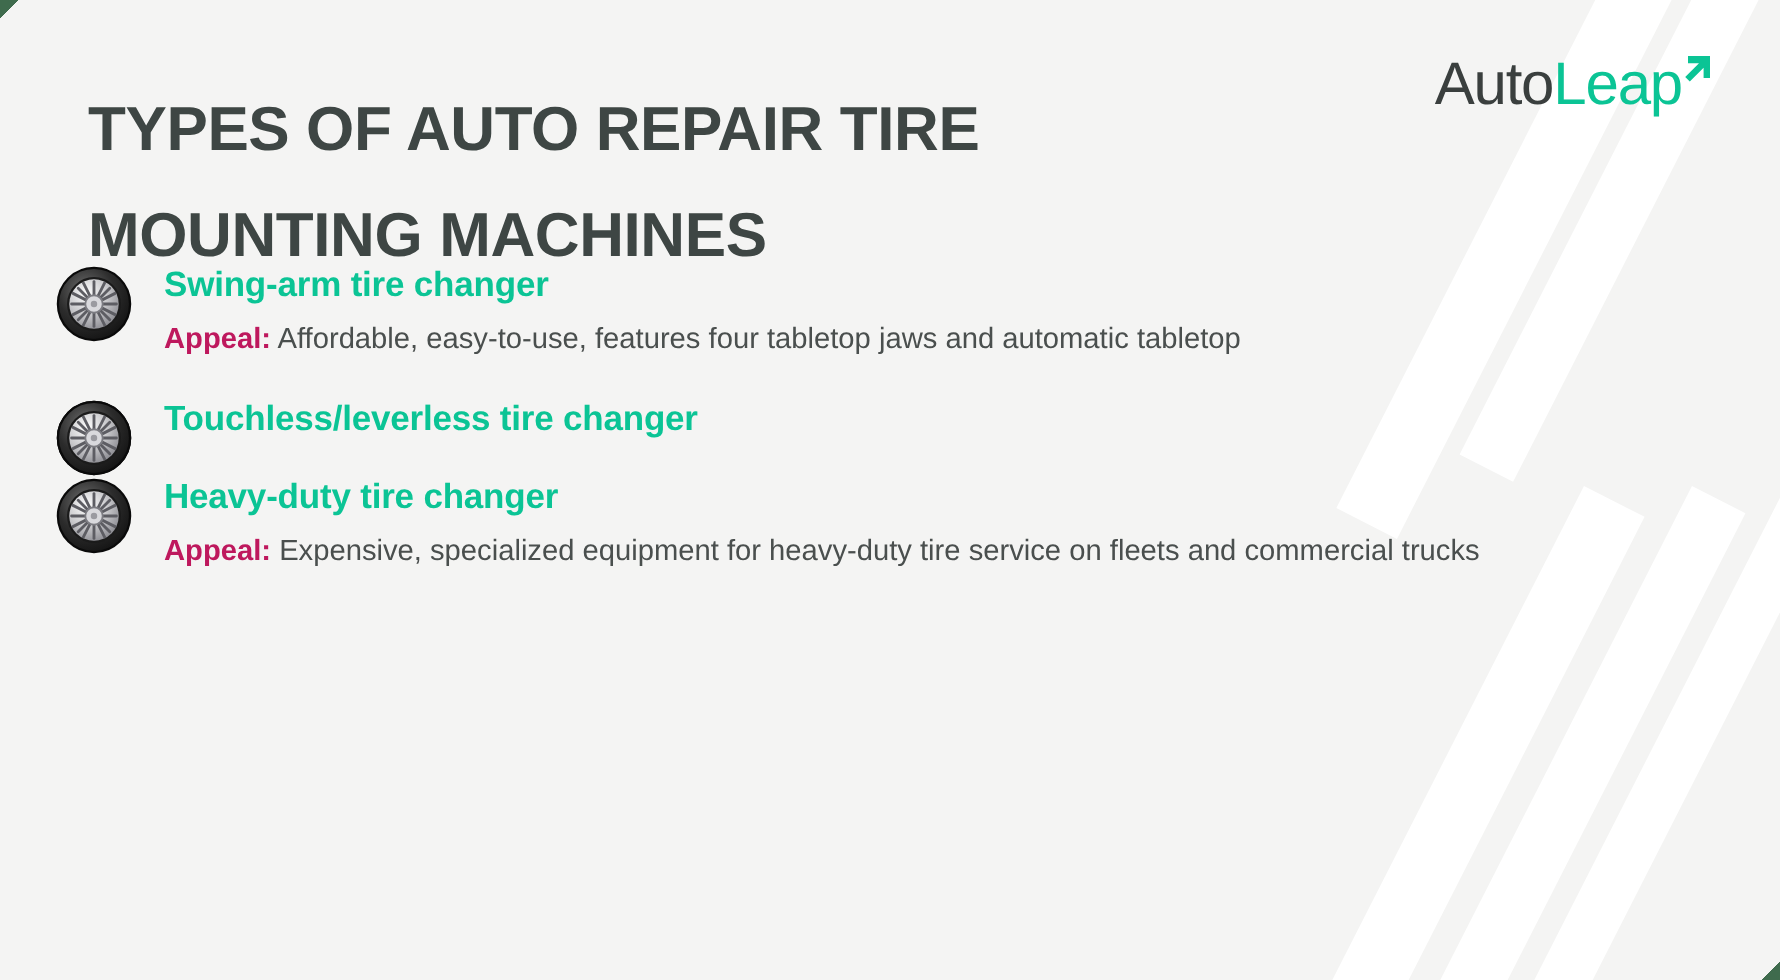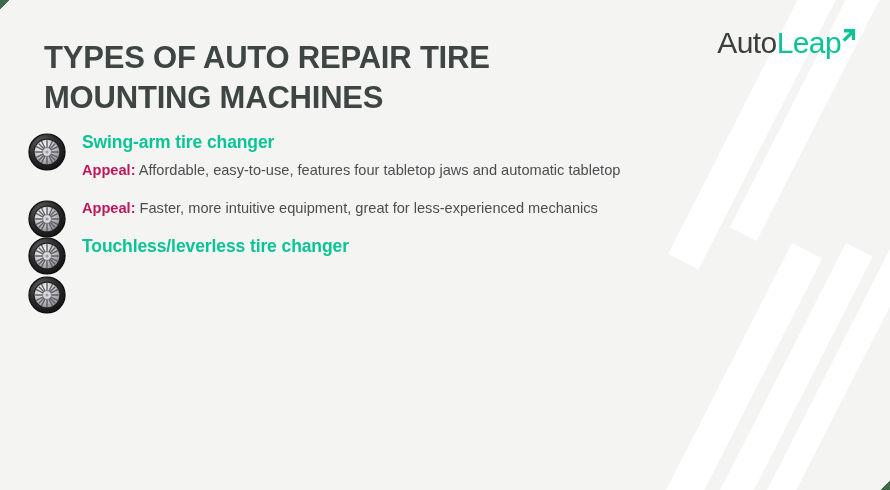--- a/index.html
+++ b/index.html
@@ -43,21 +43,21 @@
   
   .header { position:absolute; left:0; top:0; width:890px; }
 
   .title {
     position: absolute;
     left: 44px;
     top: 38px;
     width: 600px;
     color: #3e4644;
     font-size: 31px;
-    line-height: 40px;
+    line-height: 53px;
     font-weight: bold;
     letter-spacing: -0.2px;
     text-transform: uppercase;
   }
 
   .logo {
     position: absolute;
     right: 34px;
     top: 26px;
     font-size: 30px;
@@ -188,21 +188,20 @@
               <path d="M28.3 11.7 L11.7 28.3"></path>
             <path d="M14.4 8.9 L25.6 31.1"></path>
               <path d="M25.6 8.9 L14.4 31.1"></path>
             <path d="M8.9 14.4 L31.1 25.6"></path>
               <path d="M8.9 25.6 L31.1 14.4"></path>
           </g>
           <circle cx="20" cy="20" r="4.6" fill="#d9d9dd" stroke="#7c7c82" stroke-width="1"></circle>
           <circle cx="20" cy="20" r="1.7" fill="#9a9aa0"></circle>
         </svg>
       </span>
-      <div class="item-desc"><span class="lbl">Appeal:</span><span> Faster, more intuitive equipment, great for less-experienced mechanics</span></div>
     </div>
 
     <div class="item">
       <span class="tire-icon">
         <svg viewBox="0 0 40 40">
           <circle cx="20" cy="20" r="19" fill="url(#tg1)"></circle>
           <circle cx="20" cy="20" r="19" fill="none" stroke="#0a0a0a" stroke-width="1.2"></circle>
           <circle cx="20" cy="20" r="14.2" fill="#1b1b1b"></circle>
           <circle cx="20" cy="20" r="13" fill="url(#rg1)"></circle>
           <g stroke="#5d5d63" stroke-width="1.5" stroke-linecap="round">
@@ -236,16 +235,18 @@
               <path d="M28.3 11.7 L11.7 28.3"></path>
             <path d="M14.4 8.9 L25.6 31.1"></path>
               <path d="M25.6 8.9 L14.4 31.1"></path>
             <path d="M8.9 14.4 L31.1 25.6"></path>
               <path d="M8.9 25.6 L31.1 14.4"></path>
           </g>
           <circle cx="20" cy="20" r="4.6" fill="#d9d9dd" stroke="#7c7c82" stroke-width="1"></circle>
           <circle cx="20" cy="20" r="1.7" fill="#9a9aa0"></circle>
         </svg>
       </span>
+      <div class="item-title">Heavy-duty tire changer</div>
+      <div class="item-desc"><span class="lbl">Appeal:</span><span> Expensive, specialized equipment for heavy-duty tire service on fleets and commercial trucks</span></div>
     </div>
 
   </div>
 </div>
 
 </body></html>

